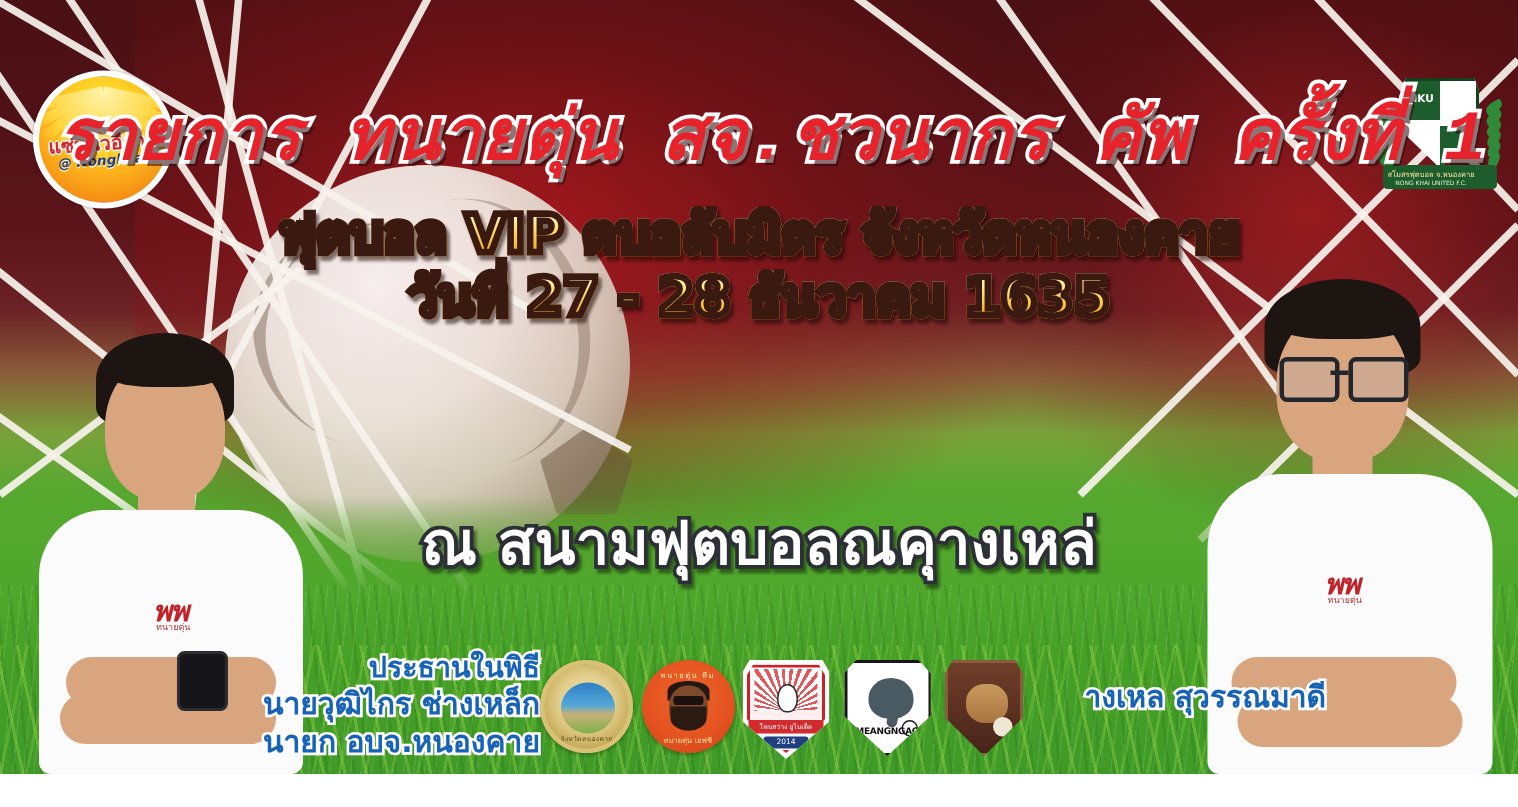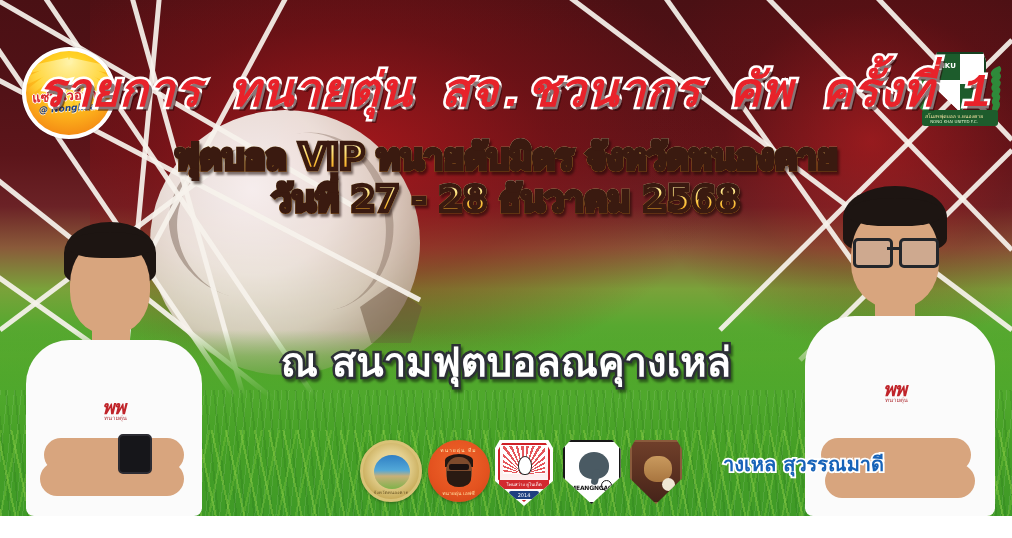--- a/index.html
+++ b/index.html
@@ -413,22 +413,22 @@
       <div class="crest-txt">NKU</div>
     </div>
     <div class="crest-banner"></div>
     <div class="crest-banner-t">สโมสรฟุตบอล จ.หนองคาย</div>
     <div class="crest-banner-t2">NONG KHAI UNITED F.C.</div>
   </div>
 
   <div class="headline">รายการ ทนายตุ่น สจ.ชวนากร คัพ ครั้งที่ 1</div>
 
   <div class="goldblock">
-    <div class="gold g3">ฟุตบอล VIP ทนายตับมิตร จังหวัดหนองคาย</div>
-    <div class="gold g4">วันที่ 27 - 28 ธันวาคม 2568</div>
+    <div class="gold g3">ฟุตบอล VIP ตบอลับมิตร จังหวัดหนองคาย</div>
+    <div class="gold g4">วันที่ 27 - 28 ธันวาคม 1635</div>
   </div>
 
   <div class="venue">ณ สนามฟุตบอลณคุางเหล่</div>
 
   <div class="person person-left">
     <div class="hair" style="left:56px;top:6px;width:92px;height:62px;border-radius:50% 50% 20% 20%;"></div>
     <div class="head" style="left:62px;top:22px;width:80px;height:96px;"></div>
     <div class="hair" style="left:60px;top:16px;width:84px;height:26px;border-radius:50% 50% 40% 40%;"></div>
     <div class="arm" style="left:84px;top:108px;width:38px;height:26px;border-radius:6px;"></div>
     <div class="body" style="left:18px;top:124px;width:176px;height:176px;border-radius:44px 44px 8px 8px;"></div>
@@ -447,20 +447,25 @@
     <div class="glasses" style="left:108px;top:52px;width:34px;height:24px;"></div>
     <div class="glass-bridge" style="left:96px;top:61px;width:12px;"></div>
     <div class="arm" style="left:84px;top:112px;width:40px;height:28px;border-radius:6px;"></div>
     <div class="body" style="left:14px;top:130px;width:190px;height:200px;border-radius:50px 50px 8px 8px;"></div>
     <div class="arm" style="left:30px;top:252px;width:150px;height:34px;border-radius:18px;"></div>
     <div class="arm" style="left:34px;top:278px;width:150px;height:34px;border-radius:18px;"></div>
     <div class="shirt-logo" style="left:92px;top:188px;">พพ</div>
     <div class="shirt-sub" style="left:94px;top:209px;">ทนายตุ่น</div>
   </div>
 
+  <div class="credit credit-left">
+    <div class="c1">ประธานในพิธี</div>
+    <div class="c2">นายวุฒิไกร ช่างเหล็ก</div>
+    <div class="c3">นายก อบจ.หนองคาย</div>
+  </div>
 
   <div class="credit credit-right">
     <div class="c2">างเหล สุวรรณมาดี</div>
   </div>
 
   <div class="sponsors">
 
     <div class="sp">
       <div class="sp-gold">
         <div class="sp-gold-inner"></div>

